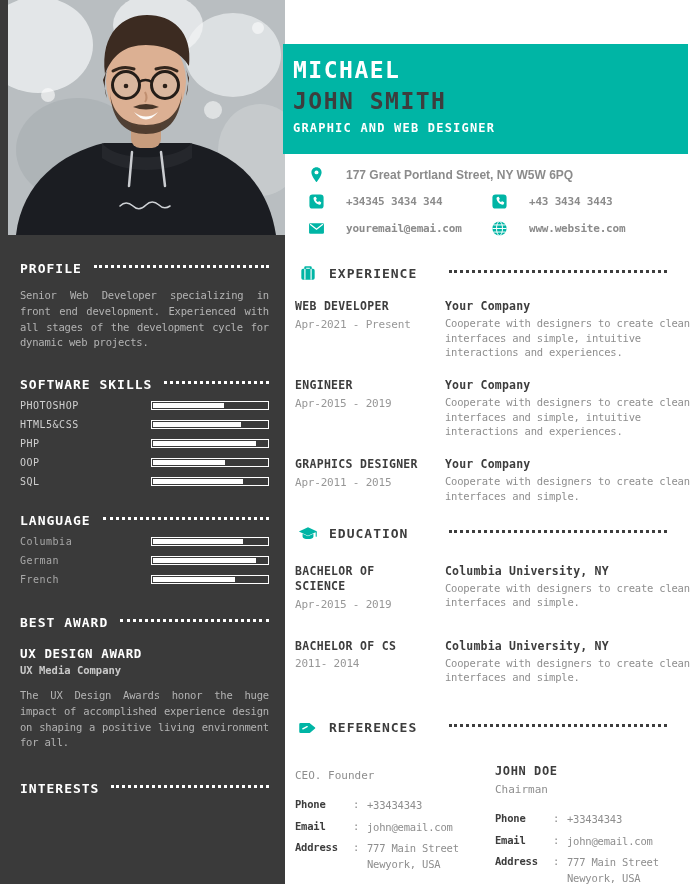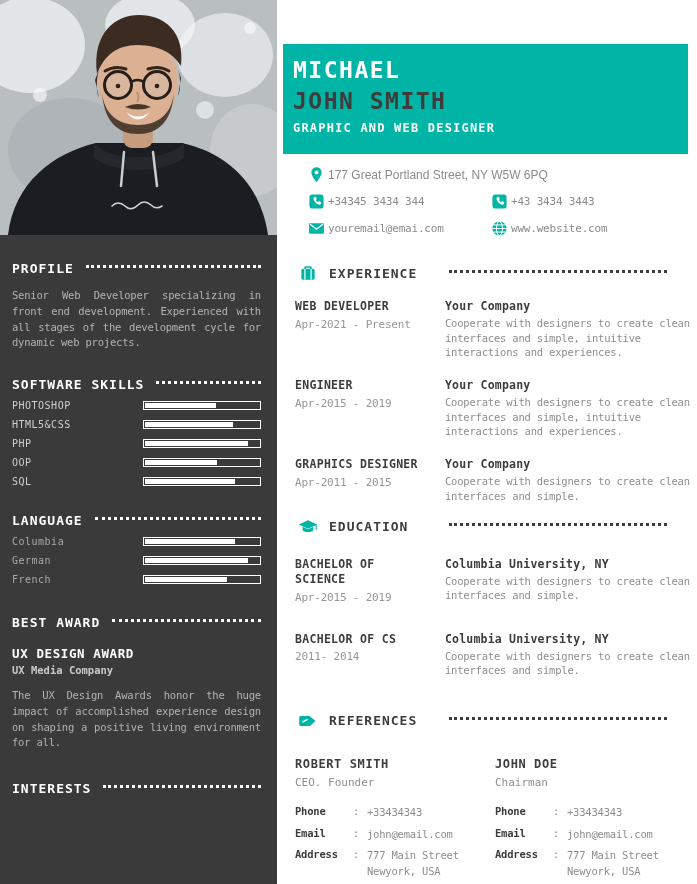--- a/index.html
+++ b/index.html
@@ -1,19 +1,19 @@
 <!DOCTYPE html>
 <html><head>
 <meta charset="utf-8">
 <style>
   html,body{margin:0;padding:0;background:#fff;}
   .page{position:relative;width:697px;height:884px;background:#fff;overflow:hidden;
         font-family:"DejaVu Sans Mono",monospace; --accent:#00b5a5; --sidebg:#3a3a3a; --dark:#3d3d3d;}
   
-  .sidebar{position:absolute;left:0;top:0;width:277px;height:884px;background:var(--sidebg);}
+  .sidebar{position:absolute;left:0;top:0;width:277px;height:884px;background:var(--sidebg);padding-left:8px;}
   .photo{width:277px;height:235px;overflow:hidden;background:#b9bec1;}
   .photo svg{display:block;}
   .side-content{padding:26px 16px 0 12px;}
   .side-head{display:flex;align-items:center;margin:0;font-size:13px;font-weight:bold;
              color:#fff;letter-spacing:1px;white-space:nowrap;}
   .leader{flex:1;border-bottom:3px dotted #fff;margin-left:12px;transform:translateY(-2px);}
   .side-text{font-size:10.5px;letter-spacing:-0.2px;color:#b3b3b3;line-height:1.5;
              text-align:justify;margin:12px 0 0;}
   .skill-row{display:flex;align-items:center;justify-content:space-between;margin-top:8px;}
   .skill-label{font-size:10px;color:#cfcfcf;letter-spacing:.5px;}
@@ -24,40 +24,40 @@
   .award-title{font-size:12.5px;font-weight:bold;color:#fff;letter-spacing:.6px;margin-top:16px;}
   .award-company{font-size:10.5px;font-weight:bold;color:#c9c9c9;margin-top:3px;}
   
   .main{position:absolute;left:277px;top:0;width:420px;height:884px;}
   .name-band{margin:44px 9px 0 6px;height:110px;box-sizing:border-box;background:var(--accent);
              padding:11px 0 0 10px;}
   .first-name{font-size:23px;font-weight:bold;color:#fff;letter-spacing:1.5px;line-height:31px;margin:0;}
   .last-name{font-size:23px;font-weight:bold;color:var(--dark);letter-spacing:1.5px;line-height:31px;margin:0;}
   .band-title{font-size:12px;font-weight:bold;color:#fff;letter-spacing:1.2px;margin-top:4px;}
   .contact{margin:12px 0 0 6px;padding-left:25px;display:grid;grid-template-columns:183px 1fr;row-gap:10px;}
-  .contact-item{display:flex;align-items:center;gap:3px;font-size:11px;color:#8b8b8b;letter-spacing:-0.2px;}
+  .contact-item{display:flex;align-items:center;gap:21px;font-size:11px;color:#8b8b8b;letter-spacing:-0.2px;font-weight:bold;}
   .contact-item.wide{grid-column:1 / -1;font-family:"Liberation Sans",sans-serif;font-size:12px;letter-spacing:0;}
   .contact-icon{width:17px;height:17px;flex:0 0 17px;color:var(--accent);}
   .contact-icon svg{width:17px;height:17px;display:block;}
   .section{margin-left:6px;padding-left:12px;}
   .sec-head{display:grid;grid-template-columns:138px 1fr;column-gap:16px;align-items:center;}
   .sec-head-left{display:flex;align-items:center;gap:11px;}
   .sec-icon{width:20px;height:20px;margin-left:3px;color:var(--accent);}
   .sec-icon svg{width:20px;height:20px;display:block;}
   .sec-title{font-size:13px;font-weight:bold;color:var(--dark);letter-spacing:1px;}
   .sec-leader{border-bottom:3px dotted var(--dark);margin-right:30px;transform:translateY(-2px);}
   .entry{display:grid;grid-template-columns:138px 1fr;column-gap:12px;margin-top:16px;}
   .entry + .entry{margin-top:18px;}
   .entry-title{font-size:11.5px;font-weight:bold;color:var(--dark);line-height:1.35;letter-spacing:.3px;}
   .edu .entry-title{max-width:112px;}
   .entry-date{font-size:11px;color:#979797;margin-top:3px;letter-spacing:-0.2px;}
   .entry-company{font-size:11.5px;font-weight:bold;color:var(--dark);letter-spacing:.2px;}
   .entry-desc{font-size:10.5px;color:#8e8e8e;line-height:1.4;margin-top:3px;letter-spacing:-0.2px;}
   .edu .entry{margin-top:20px;} .edu .entry + .entry{margin-top:28px;}
-  .exp-head{margin-top:26px;} .edu-head{margin-top:13px;} .ref-head{margin-top:33px;}
+  .exp-head{margin-top:26px;} .edu-head{margin-top:20px;} .ref-head{margin-top:33px;}
   .refs{display:grid;grid-template-columns:200px 1fr;margin-top:26px;}
   .ref-name{font-size:12px;font-weight:bold;color:var(--dark);letter-spacing:.6px;}
   .ref-role{font-size:11px;color:#8e8e8e;margin-top:5px;}
   .ref-rows{margin-top:16px;}
   .ref-row{display:grid;grid-template-columns:58px 14px 1fr;font-size:10.5px;margin-top:6px;letter-spacing:-0.2px;}
   .ref-label{font-weight:bold;color:var(--dark);}
   .ref-colon{color:#8e8e8e;}
   .ref-value{color:#8e8e8e;white-space:pre-line;line-height:1.5;}
 </style>
 </head>
@@ -347,21 +347,20 @@
                 <path fill="currentColor" d="M3 6h10.3c.5 0 .9.2 1.2.5l6 5c.4.3.4.8 0 1.1l-6 5c-.3.3-.7.4-1.2.4H3a1.5 1.5 0 0 1-1.5-1.5v-9A1.5 1.5 0 0 1 3 6z"></path>
                 <rect x="4.6" y="10.8" width="7.5" height="1.7" rx="0.85" fill="#fff" transform="rotate(-26 8.35 11.65)"></rect>
               </svg>
           </span>
           <span class="sec-title">REFERENCES</span>
         </div>
         <span class="sec-leader"></span>
       </div>
       <div id="references-list" class="refs">
           <div class="ref-card">
-            <div class="ref-name">ROBERT SMITH</div>
             <div class="ref-role">CEO. Founder</div>
             <div class="ref-rows">
               <div class="ref-row">
                 <span class="ref-label">Phone</span>
                 <span class="ref-colon">:</span>
                 <span class="ref-value">+33434343</span>
               </div>
               <div class="ref-row">
                 <span class="ref-label">Email</span>
                 <span class="ref-colon">:</span>

